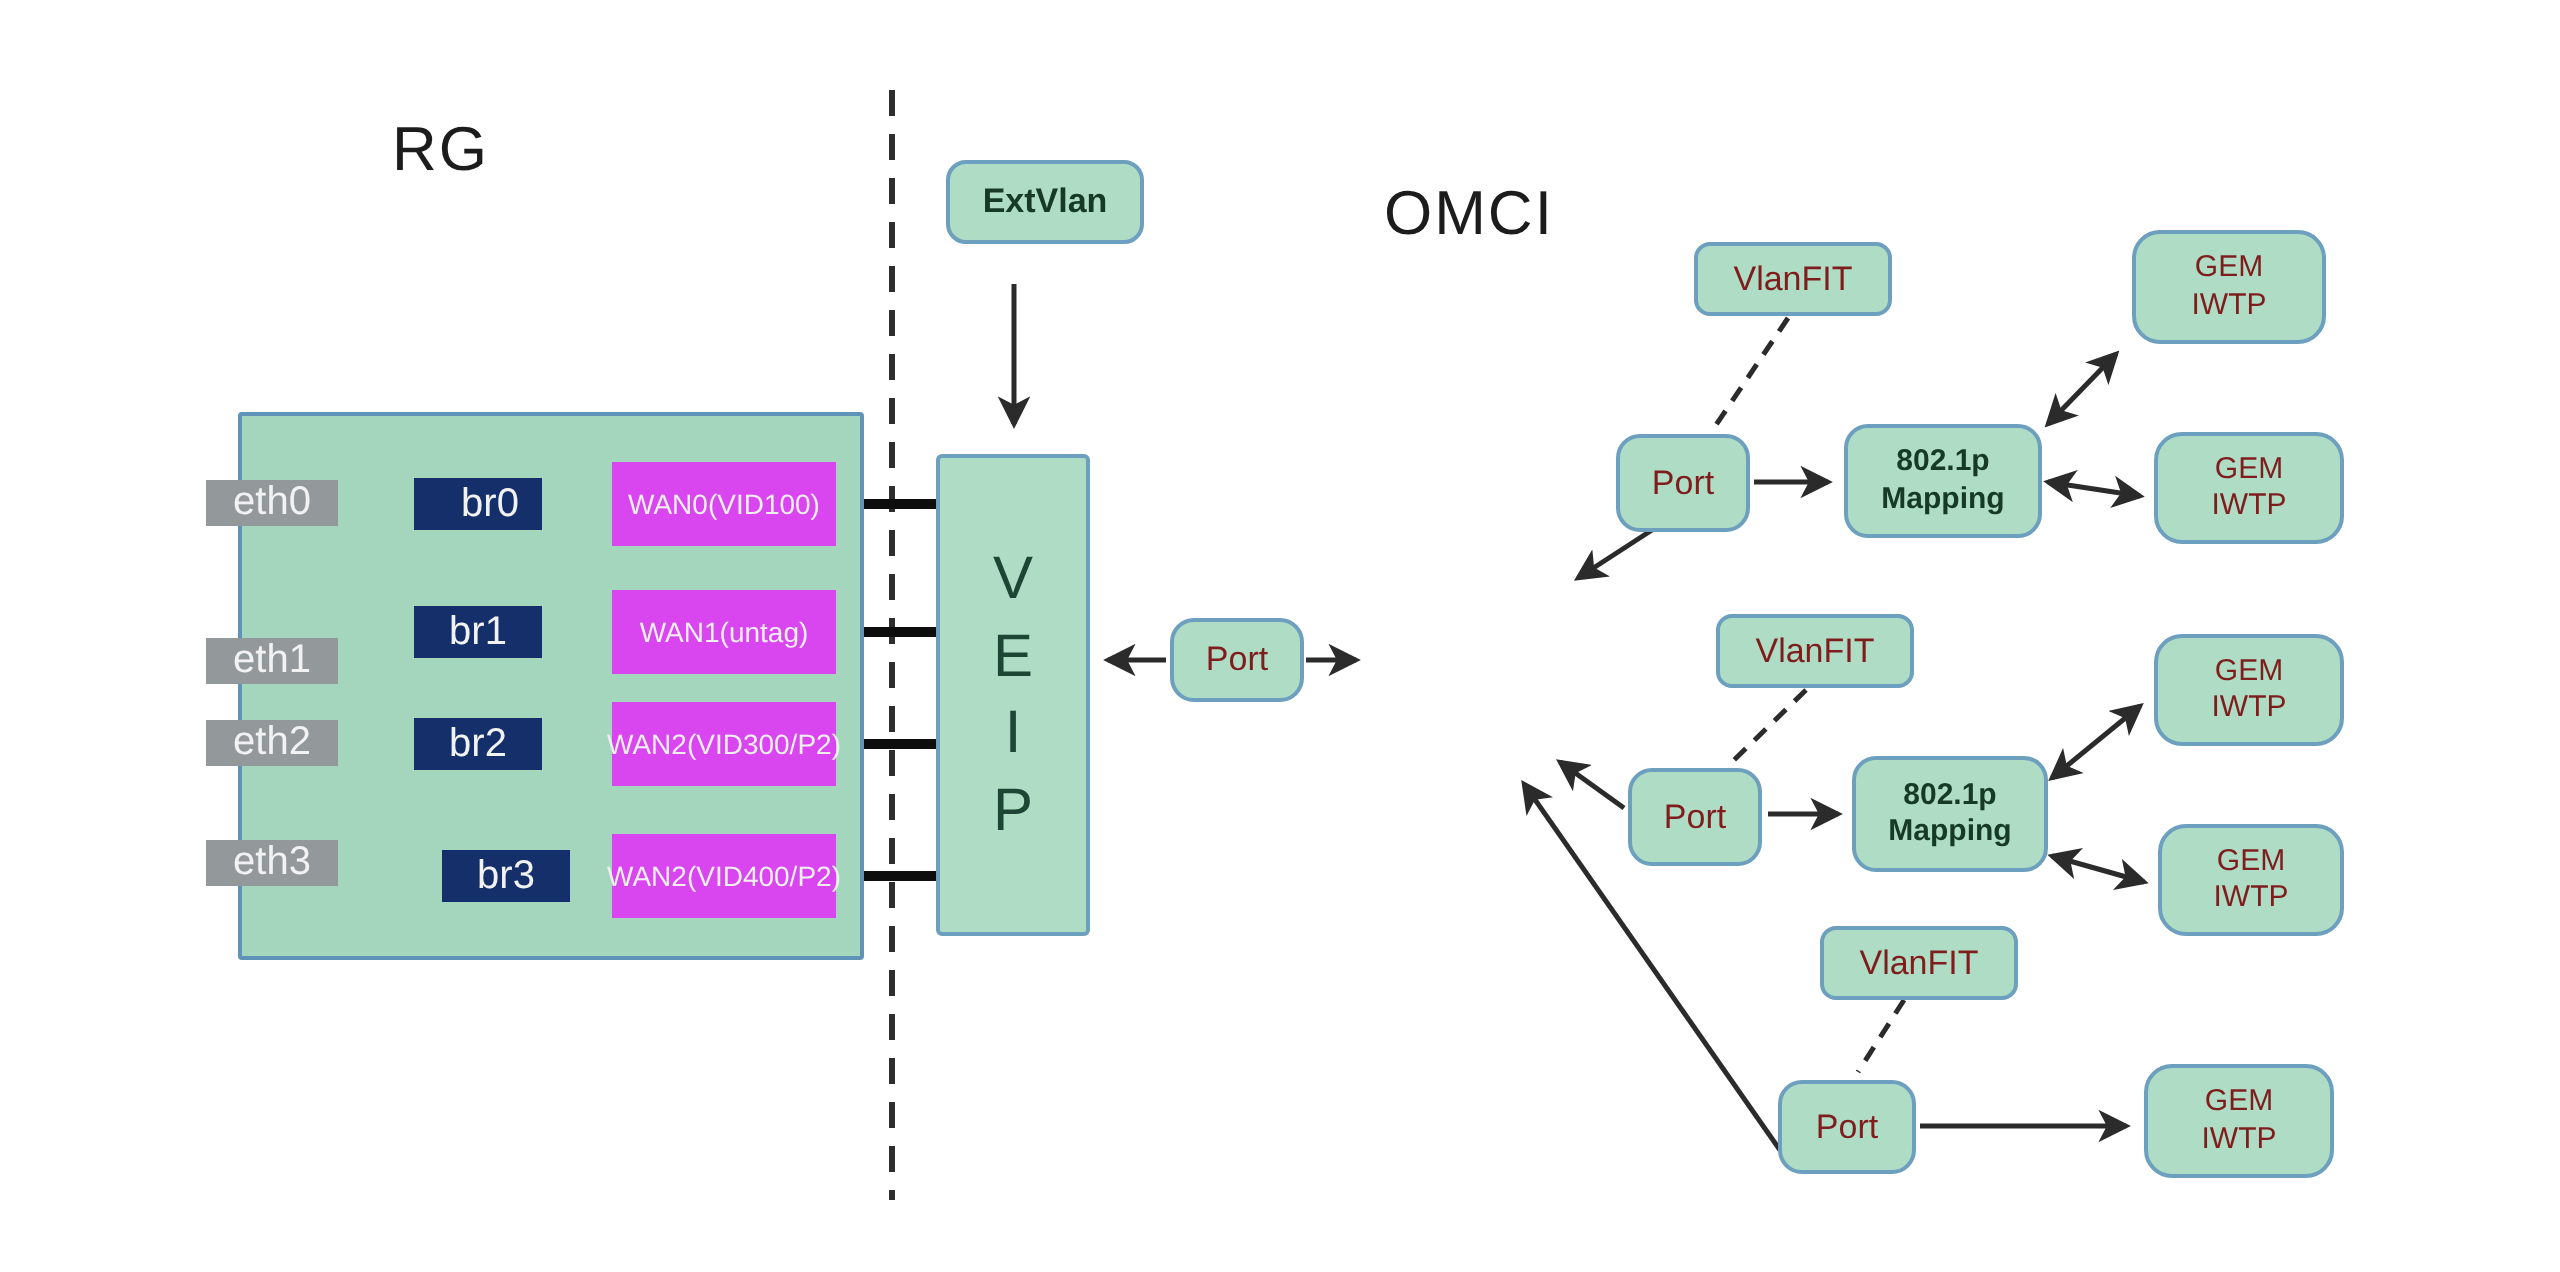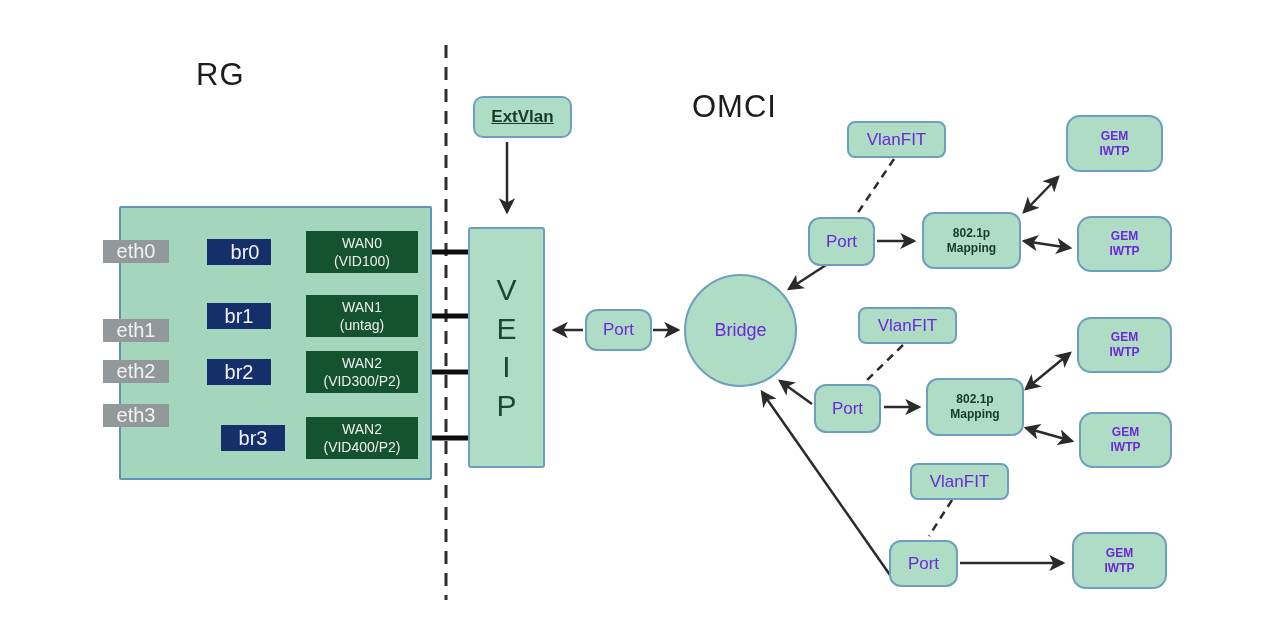--- a/index.html
+++ b/index.html
@@ -3,33 +3,33 @@
 <meta charset="utf-8">
 <style>
   html,body{margin:0;padding:0;background:#ffffff;}
   .canvas{position:relative;width:1180px;height:636px;background:#ffffff;overflow:hidden;
           font-family:"Liberation Sans",sans-serif;}
   .wires{position:absolute;left:0;top:0;z-index:1;}
   .abs{position:absolute;box-sizing:border-box;z-index:2;}
   .title{font-size:31px;color:#1c1c1c;letter-spacing:1px;}
   .node{background:#aedcc5;border:2px solid #6d9fbe;border-radius:10px;
         display:flex;align-items:center;justify-content:center;
-        color:#6d28d9;font-size:17px;}
+        color:#7f1d1d;font-size:17px;}
   .node.bold{font-weight:bold;color:#173a24;}
-  .node.twoline{flex-direction:column;font-size:12px;line-height:1.22;text-align:center;font-weight:bold;}
+  .node.twoline{flex-direction:column;font-size:15px;line-height:1.22;text-align:center;}
   .node.round{border-radius:14px;}
   .bridge{border-radius:50%;font-size:18px;}
   .veip{background:#aedcc5;border:2px solid #6d9fbe;border-radius:3px;
         display:flex;flex-direction:column;align-items:center;justify-content:center;
         gap:7px;font-size:30px;line-height:1.05;color:#1e4634;}
   .rgbox{background:#a3d6bd;border:2px solid #5f93b8;border-radius:2px;}
   .dev{display:flex;align-items:center;justify-content:center;color:#f2f2f2;font-size:20px;}
   .eth{background:#93989b;}
   .br{background:#152f6a;}
-  .wan{background:#14532d;flex-direction:column;font-size:14px;line-height:1.32;
+  .wan{background:#d946ef;flex-direction:row;font-size:14px;line-height:1.32;
        color:#efefef;text-align:right;}
 </style>
 </head>
 <body>
 
 <div class="canvas">
 
   <svg class="wires" width="1280" height="636" viewBox="0 0 1280 636">
     <defs>
       <marker id="ah" viewBox="0 0 10 10" refX="8.5" refY="5" markerWidth="6.5" markerHeight="6.5" orient="auto-start-reverse">
@@ -98,37 +98,36 @@
     <span>(untag)</span>
   </div>
 
   <div class="abs dev eth" style="left:103px;top:360px;width:66px;height:23px;">eth2</div>
   <div class="abs dev br" style="left:207px;top:359px;width:64px;height:26px;">br2</div>
   <div class="abs dev wan" style="left:306px;top:351px;width:112px;height:42px;">
     <span>WAN2</span>
     <span>(VID300/P2)</span>
   </div>
 
-  <div class="abs dev eth" style="left:103px;top:404px;width:66px;height:23px;text-align:center;">eth3</div>
+  <div class="abs dev eth" style="left:103px;top:420px;width:66px;height:23px;text-align:center;">eth3</div>
   <div class="abs dev br" style="left:207px;top:425px;width:64px;height:26px;margin-left:14px;">br3</div>
   <div class="abs dev wan" style="left:306px;top:417px;width:112px;height:42px;">
     <span>WAN2</span>
     <span>(VID400/P2)</span>
   </div>
 
-  <div class="abs node bold" style="left:473px;top:96px;width:99px;height:42px;text-decoration:underline;">ExtVlan</div>
+  <div class="abs node bold" style="left:473px;top:80px;width:99px;height:42px;">ExtVlan</div>
   <div class="abs veip" style="left:468px;top:227px;width:77px;height:241px;">
     <span>V</span>
     <span>E</span>
     <span>I</span>
     <span>P</span>
   </div>
 
   <div class="abs node" style="left:585px;top:309px;width:67px;height:42px;border-radius:12px;">Port</div>
-  <div class="abs node bridge" style="left:684px;top:274px;width:113px;height:113px;">Bridge</div>
 
   <div class="abs node" style="left:847px;top:121px;width:99px;height:37px;border-radius:8px;">VlanFIT</div>
   <div class="abs node" style="left:808px;top:217px;width:67px;height:49px;border-radius:12px;">Port</div>
   <div class="abs node twoline bold" style="left:922px;top:212px;width:99px;height:57px;border-radius:12px;">
     <span>802.1p</span>
     <span>Mapping</span>
   </div>
   <div class="abs node twoline round" style="left:1066px;top:115px;width:97px;height:57px;">
     <span>GEM</span>
     <span>IWTP</span>

